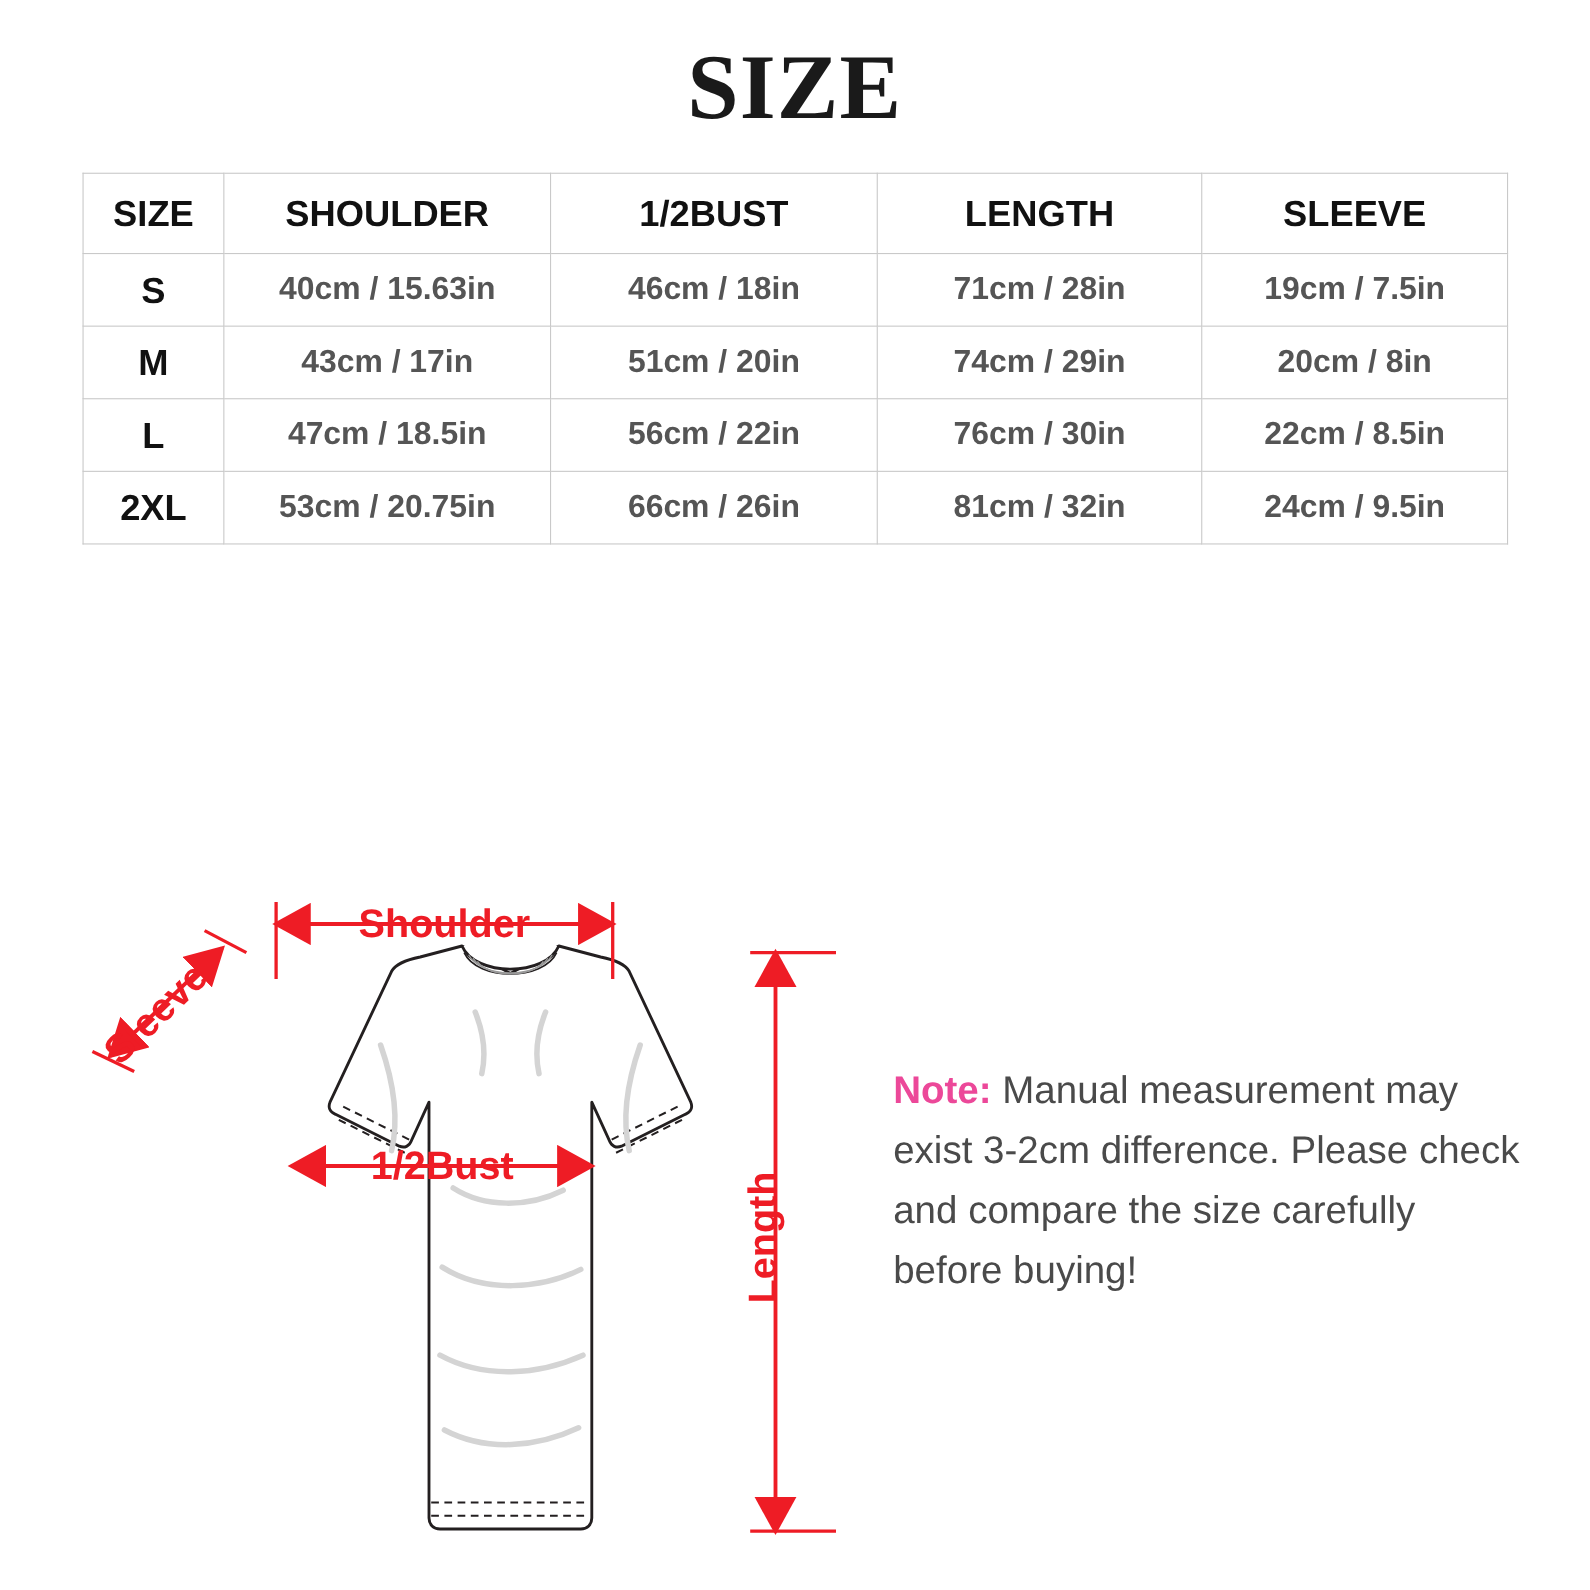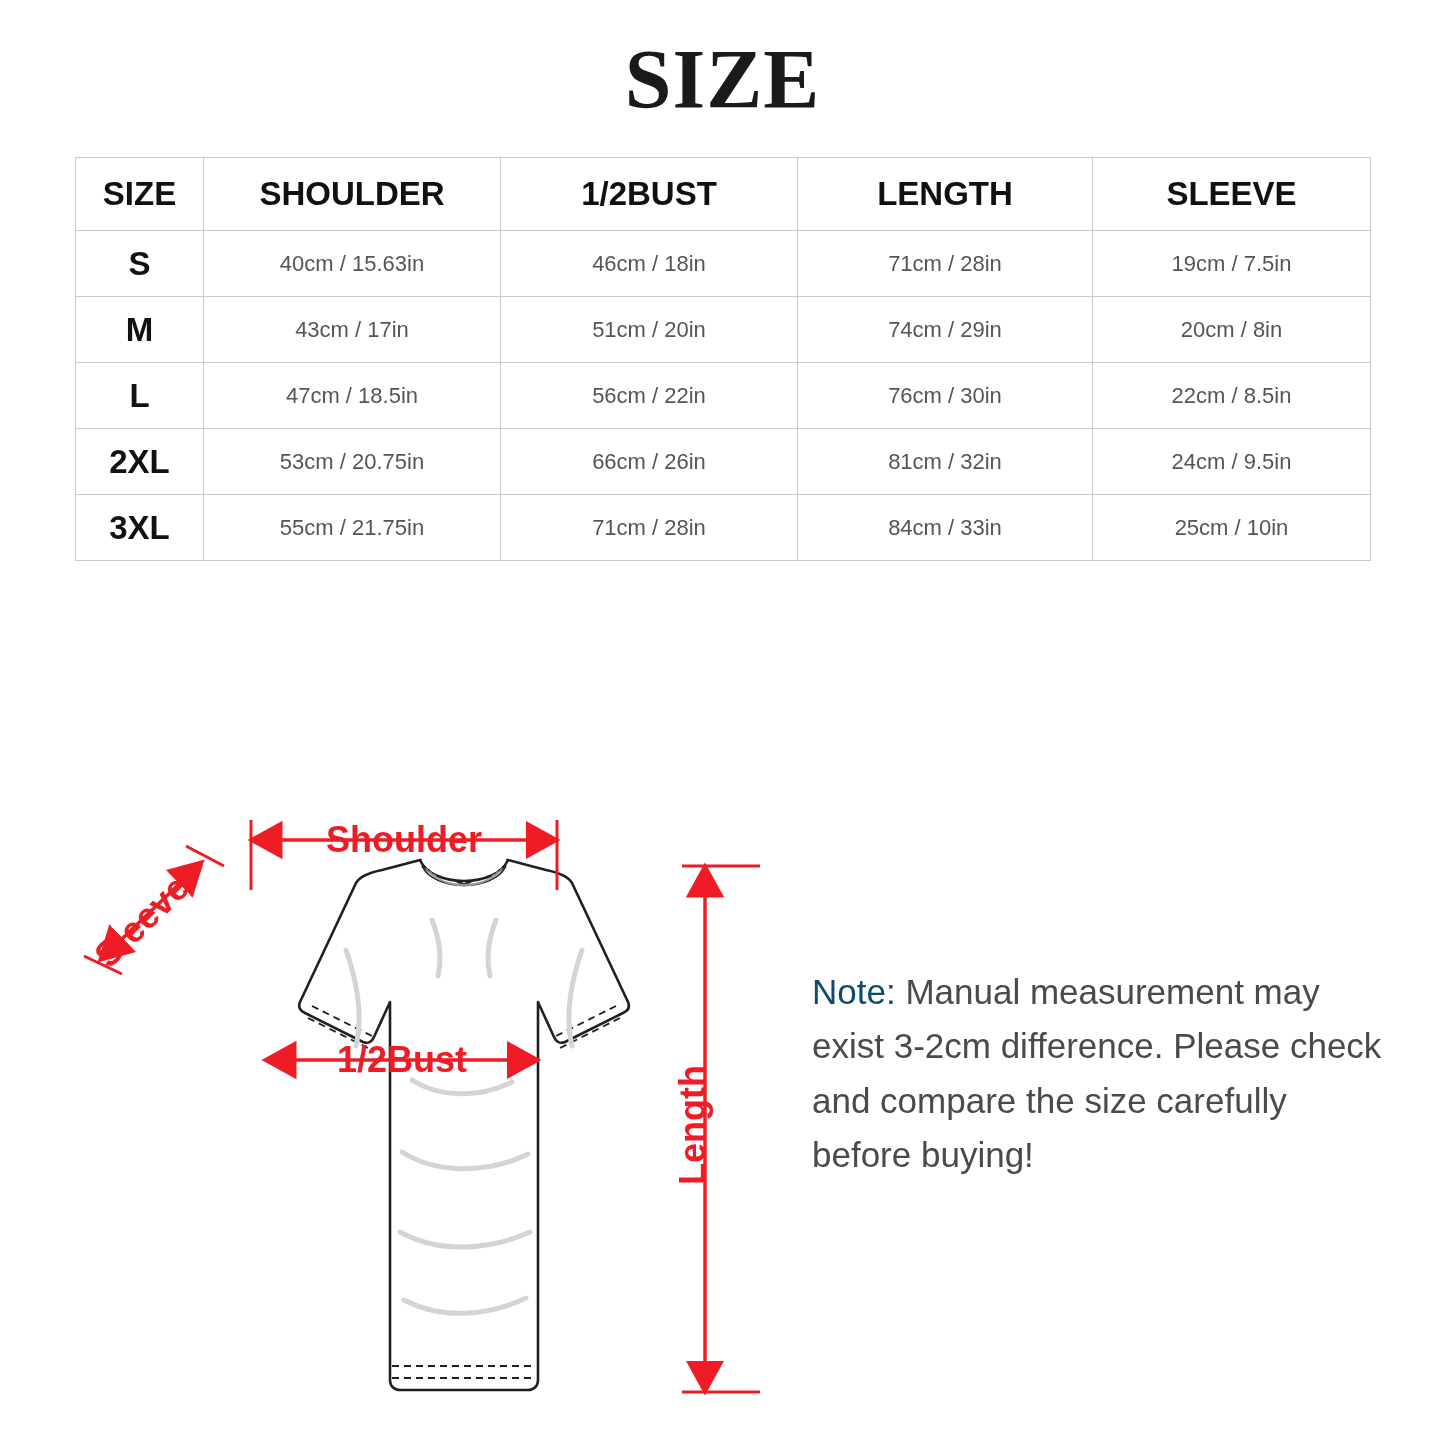--- a/index.html
+++ b/index.html
@@ -36,22 +36,22 @@
     top: 157px;
     left: 75px;
     width: 1295px;
     border-collapse: collapse;
     table-layout: fixed;
   }
   #size-table th, #size-table td {
     border: 1px solid #c9c9c9;
     text-align: center;
     color: #555555;
-    font-size: 22px;
-    font-weight: 400;
+    font-size: 29px;
+    font-weight: 700;
     height: 65px;
     padding: 0;
   }
   #size-table th {
     color: #111111;
     font-size: 33px;
     font-weight: 700;
     height: 72px;
   }
   #size-table td.sz {
@@ -78,22 +78,22 @@
   #note {
     position: absolute;
     left: 812px;
     top: 965px;
     width: 580px;
     font-size: 35px;
     line-height: 1.55;
     color: #4a4a4a;
   }
   #note b {
-    color: #0c4a6e;
-    font-weight: 400;
+    color: #ec4899;
+    font-weight: 700;
   }
 </style>
 </head>
 <body>
 
 <div id="title">SIZE</div>
 
 <table id="size-table">
   <colgroup>
     <col class="c0">
@@ -132,27 +132,20 @@
       <td>56cm / 22in</td>
       <td>76cm / 30in</td>
       <td>22cm / 8.5in</td>
     </tr>
     <tr>
       <td class="sz">2XL</td>
       <td>53cm / 20.75in</td>
       <td>66cm / 26in</td>
       <td>81cm / 32in</td>
       <td>24cm / 9.5in</td>
-    </tr>
-    <tr>
-      <td class="sz">3XL</td>
-      <td>55cm / 21.75in</td>
-      <td>71cm / 28in</td>
-      <td>84cm / 33in</td>
-      <td>25cm / 10in</td>
     </tr>
   </tbody>
 </table>
 
 <div id="diagram">
   <svg width="740" height="640" viewBox="0 0 740 640" xmlns="http://www.w3.org/2000/svg">
     <defs>
       <marker id="arrR" markerWidth="11" markerHeight="11" refX="9" refY="5.5" orient="auto">
         <path d="M0,0 L10,5.5 L0,11 z" fill="#ee1c25"></path>
       </marker>

